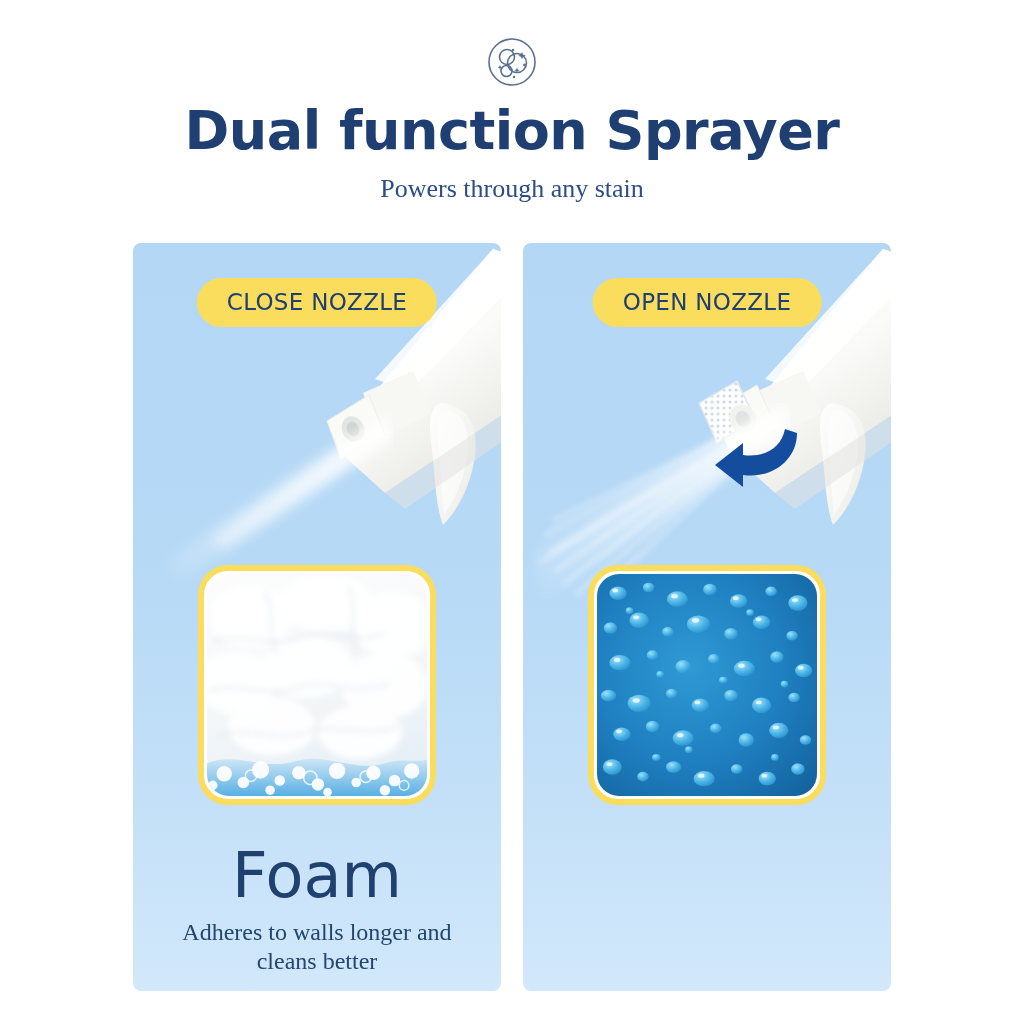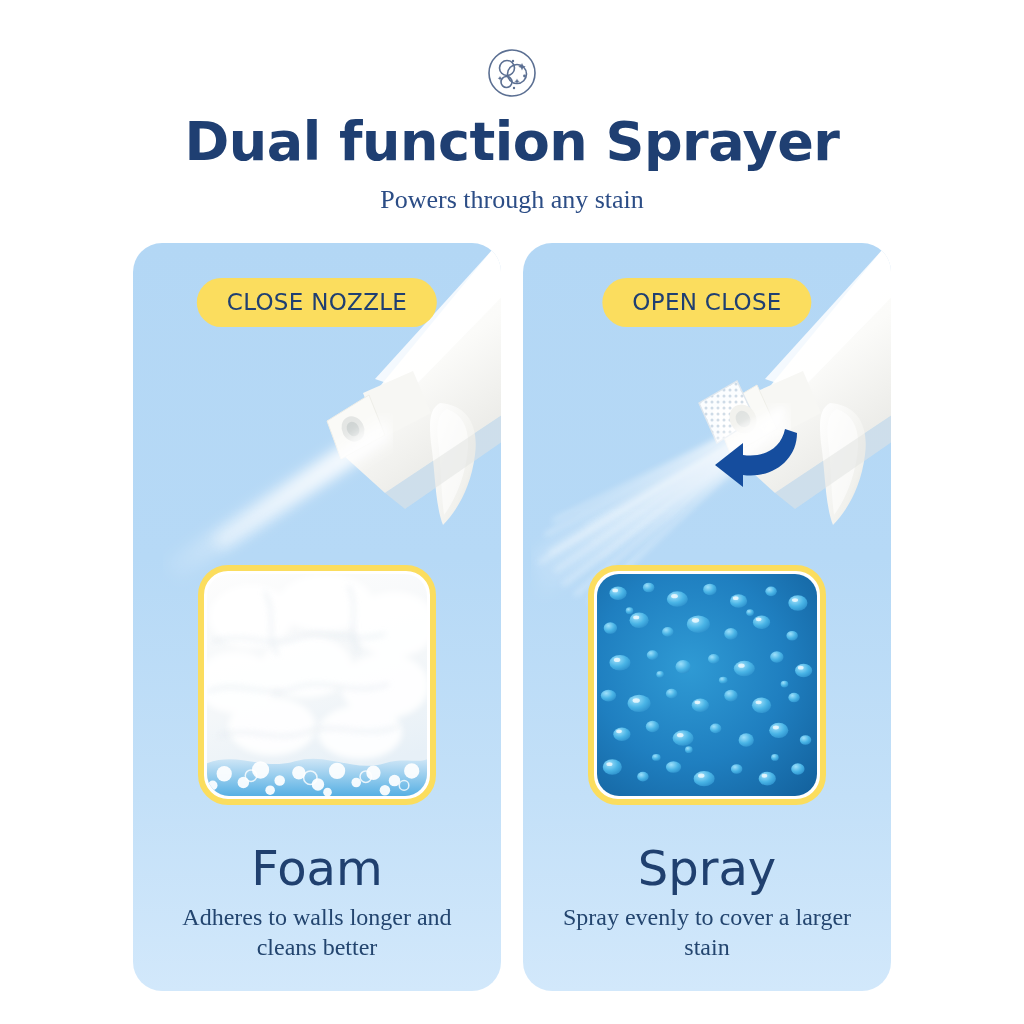--- a/index.html
+++ b/index.html
@@ -11,21 +11,21 @@
     width: 1024px;
     height: 1024px;
     overflow: hidden;
     font-family: "DejaVu Sans", sans-serif;
     position: relative;
   }
 
   
   .header {
     width: 100%;
-    padding-top: 45px;
+    padding-top: 34px;
     text-align: center;
   }
   .logo-wrap {
     width: 56px;
     height: 56px;
     margin: 0 auto 14px auto;
     display: block;
   }
   .page-title {
     font-family: "DejaVu Sans", sans-serif;
@@ -54,21 +54,21 @@
     width: 1024px;
     height: 750px;
     display: flex;
     justify-content: center;
     gap: 22px;
   }
   .panel {
     position: relative;
     width: 368px;
     height: 748px;
-    border-radius: 29px;
+    border-radius: 8px;
     overflow: hidden;
     background: linear-gradient(180deg, #b3d7f5 0%, #b6d9f6 42%, #c3e0f8 74%, #d2e8fb 100%);
   }
 
   
   .sprayer {
     position: absolute;
     top: 0;
     right: -34px;
     width: 300px;
@@ -142,21 +142,21 @@
   .caption {
     position: absolute;
     left: 0;
     right: 0;
     top: 600px;
     text-align: center;
     z-index: 5;
   }
   .caption-title {
     font-family: "DejaVu Sans", sans-serif;
-    font-size: 48px;
+    font-size: 62px;
     font-weight: 400;
     color: #20406f;
     line-height: 1.05;
     margin: 0;
     text-align: center;
   }
   .caption-desc {
     font-family: Liberation Serif, serif;
     font-size: 24px;
     font-weight: 400;
@@ -386,21 +386,21 @@
         </g>
       </svg>
     </div>
 
     <div class="rotate-arrow">
       <svg viewBox="0 0 90 72" xmlns="http://www.w3.org/2000/svg">
         <path d="M84 12 C84 40 58 58 30 54 L30 66 L2 44 L30 22 L30 34 C50 37 68 28 72 8 Z" fill="#154d9e"></path>
       </svg>
     </div>
 
-    <div class="badge">OPEN CLOSE</div>
+    <div class="badge">OPEN NOZZLE</div>
 
     <div class="thumb">
       <div class="thumb-inner">
         <svg viewBox="0 0 230 230" preserveAspectRatio="none" xmlns="http://www.w3.org/2000/svg">
           <defs>
             <radialGradient id="dropBg" cx="0.42" cy="0.42" r="0.78">
               <stop offset="0%" stop-color="#2f9ad4"></stop>
               <stop offset="55%" stop-color="#1f7fc0"></stop>
               <stop offset="100%" stop-color="#14639f"></stop>
             </radialGradient>
@@ -481,18 +481,14 @@
               <ellipse cx="87" cy="167" rx="3.4" ry="2.2"></ellipse>
             <ellipse cx="187" cy="159" rx="3.2" ry="2"></ellipse>
             <ellipse cx="13" cy="197" rx="3.2" ry="2"></ellipse>
               <ellipse cx="109" cy="209" rx="3.4" ry="2.2"></ellipse>
             <ellipse cx="175" cy="209" rx="3" ry="2"></ellipse>
           </g>
         </svg>
       </div>
     </div>
 
-    <div class="caption">
-      <div class="caption-title">Spray</div>
-      <div class="caption-desc">Spray evenly to cover a larger stain</div>
-    </div>
   </div>
 </div>
 
 </body></html>

